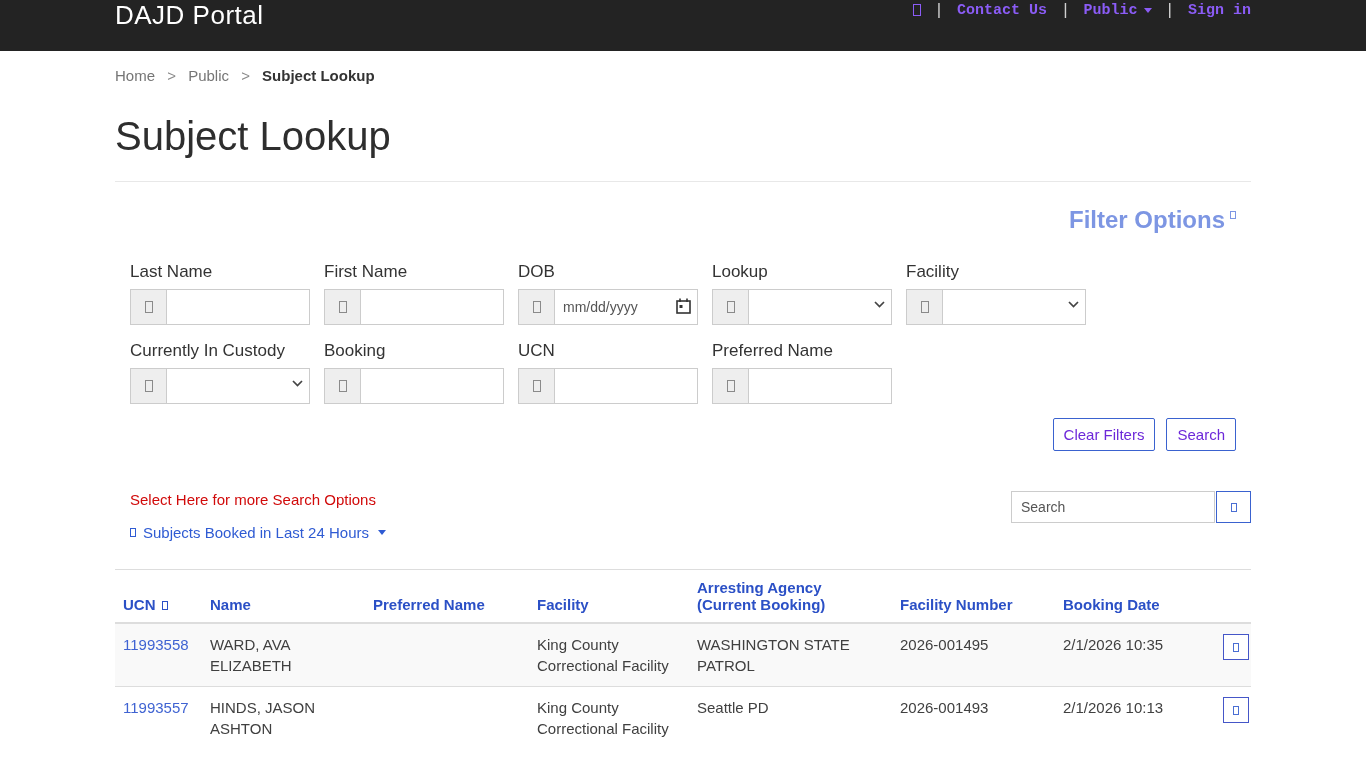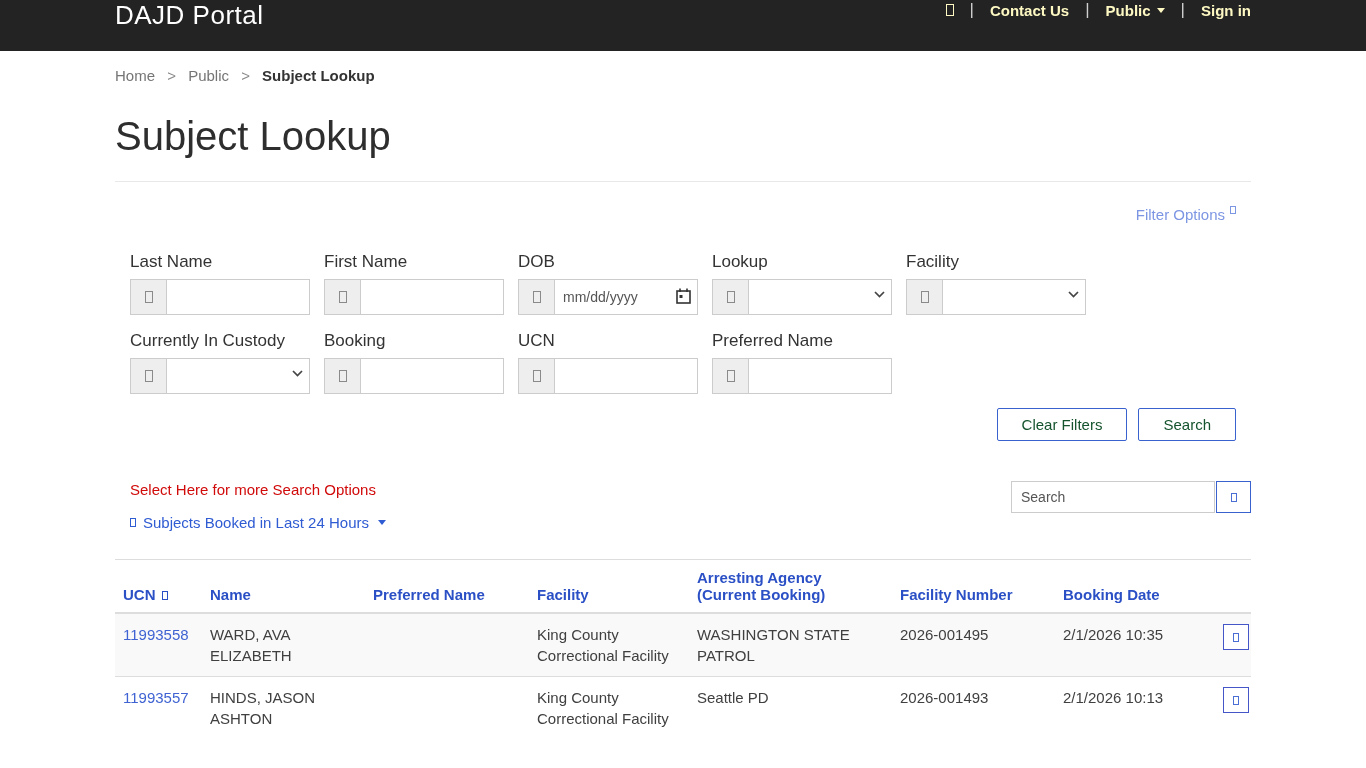--- a/index.html
+++ b/index.html
@@ -6,60 +6,60 @@
   html, body { width: 1366px; height: 768px; overflow: hidden; background: #fff;
     font-family: "Liberation Sans", "DejaVu Sans", sans-serif; color: #404040; }
   .container { width: 1136px; margin: 0 auto; }
 
   
   .navbar { height: 51px; background: #232323; }
   .navbar .container { height: 100%; display: flex; align-items: flex-start; justify-content: space-between; }
   .brand { color: #fff; font-size: 26px; font-weight: 300; letter-spacing: .5px; cursor: pointer; }
   .topnav { display: flex; align-items: center; color: #fff; font-size: 15px; font-weight: 700; }
   .topnav .sep { color: #cfcfcf; font-weight: 400; font-size: 17px; margin: 0 16px; }
-  .topnav a { color: #fef9c3; text-decoration: none; cursor: pointer; display: inline-flex; align-items: center; }
+  .topnav a { color: #8b5cf6; text-decoration: none; cursor: pointer; display: inline-flex; align-items: center; font-family: Liberation Mono, monospace; }
   .caret { display: inline-block; width: 0; height: 0; margin-left: 6px;
     border-left: 4px solid transparent; border-right: 4px solid transparent; border-top: 5px solid currentColor; }
 
   
   .tofu { display: inline-block; width: 8px; height: 12px; border: 1px solid currentColor; }
   .tofu.small { width: 6px; height: 9px; }
 
   
   .breadcrumb { padding-top: 16px; font-size: 15px; color: #757575; }
   .breadcrumb a { color: #757575; text-decoration: none; cursor: pointer; }
   .breadcrumb .bc-sep { margin: 0 8px; color: #8a8a8a; }
   .breadcrumb .active { color: #333; font-weight: 700; }
 
   
   h1.page-title { margin-top: 30px; font-size: 40px; font-weight: 300; color: #2e2e2e; }
   hr.title-rule { border: none; border-top: 1px solid #e8e8e8; margin-top: 22px; }
 
   
   .filter-panel { padding: 0 15px; }
   .filter-options-row { margin-top: 24px; text-align: right; }
-  .filter-options-link { color: #7d96e3; font-size: 15px; font-weight: 400; text-decoration: none; cursor: pointer; }
+  .filter-options-link { color: #7d96e3; font-size: 24px; font-weight: 700; text-decoration: none; cursor: pointer; }
   .filter-options-link .tofu { vertical-align: super; width: 6px; height: 8px; margin-left: 5px; }
 
   .filter-grid { margin-top: 28px; display: grid; grid-template-columns: repeat(5, 180px); column-gap: 14px; row-gap: 16px; }
   .field label { display: block; font-size: 17px; font-weight: 300; color: #333; margin-bottom: 7px; }
   .input-group { display: flex; width: 180px; }
   .addon { width: 36px; height: 36px; background: #eee; border: 1px solid #ccc; border-right: none;
     display: flex; align-items: center; justify-content: center; color: #8a8a8a; }
   .control-wrap { position: relative; flex: 1; }
   .input-group input, .input-group select { width: 100%; height: 36px; border: 1px solid #ccc;
     font-size: 14px; color: #8b5cf6; padding: 0 8px; background: #fff; outline: none;
     appearance: none; -webkit-appearance: none; border-radius: 0; font-family: inherit; }
   .input-group input::placeholder { color: #555; }
   .chev { position: absolute; right: 7px; top: 12px; pointer-events: none; }
   .cal-icon { position: absolute; right: 7px; top: 9px; pointer-events: none; }
 
   .filter-buttons { margin-top: 14px; display: flex; justify-content: flex-end; gap: 11px; }
-  .btn-outline { background: #fff; border: 1px solid #3a62cf; color: #14532d; font-size: 15px;
-    padding: 7px 24px; cursor: pointer; font-family: inherit; border-radius: 2px; }
+  .btn-outline { background: #fff; border: 1px solid #3a62cf; color: #6d28d9; font-size: 15px;
+    padding: 7px 10px; cursor: pointer; font-family: inherit; border-radius: 2px; }
 
   
   .list-controls { margin-top: 40px; display: flex; justify-content: space-between; align-items: flex-start; }
   .more-options { color: #d10a0a; font-size: 15px; }
   .booked-toggle { display: inline-flex; align-items: center; gap: 7px; margin-top: 16px;
     color: #2f5bd3; font-size: 15px; text-decoration: none; cursor: pointer; }
   .booked-toggle .caret { border-top-color: #2f5bd3; margin-left: 2px; }
   .table-search { display: flex; }
   .table-search input { width: 204px; height: 32px; border: 1px solid #ccc; font-size: 14px;
     padding: 0 9px; color: #444; outline: none; font-family: inherit; }

